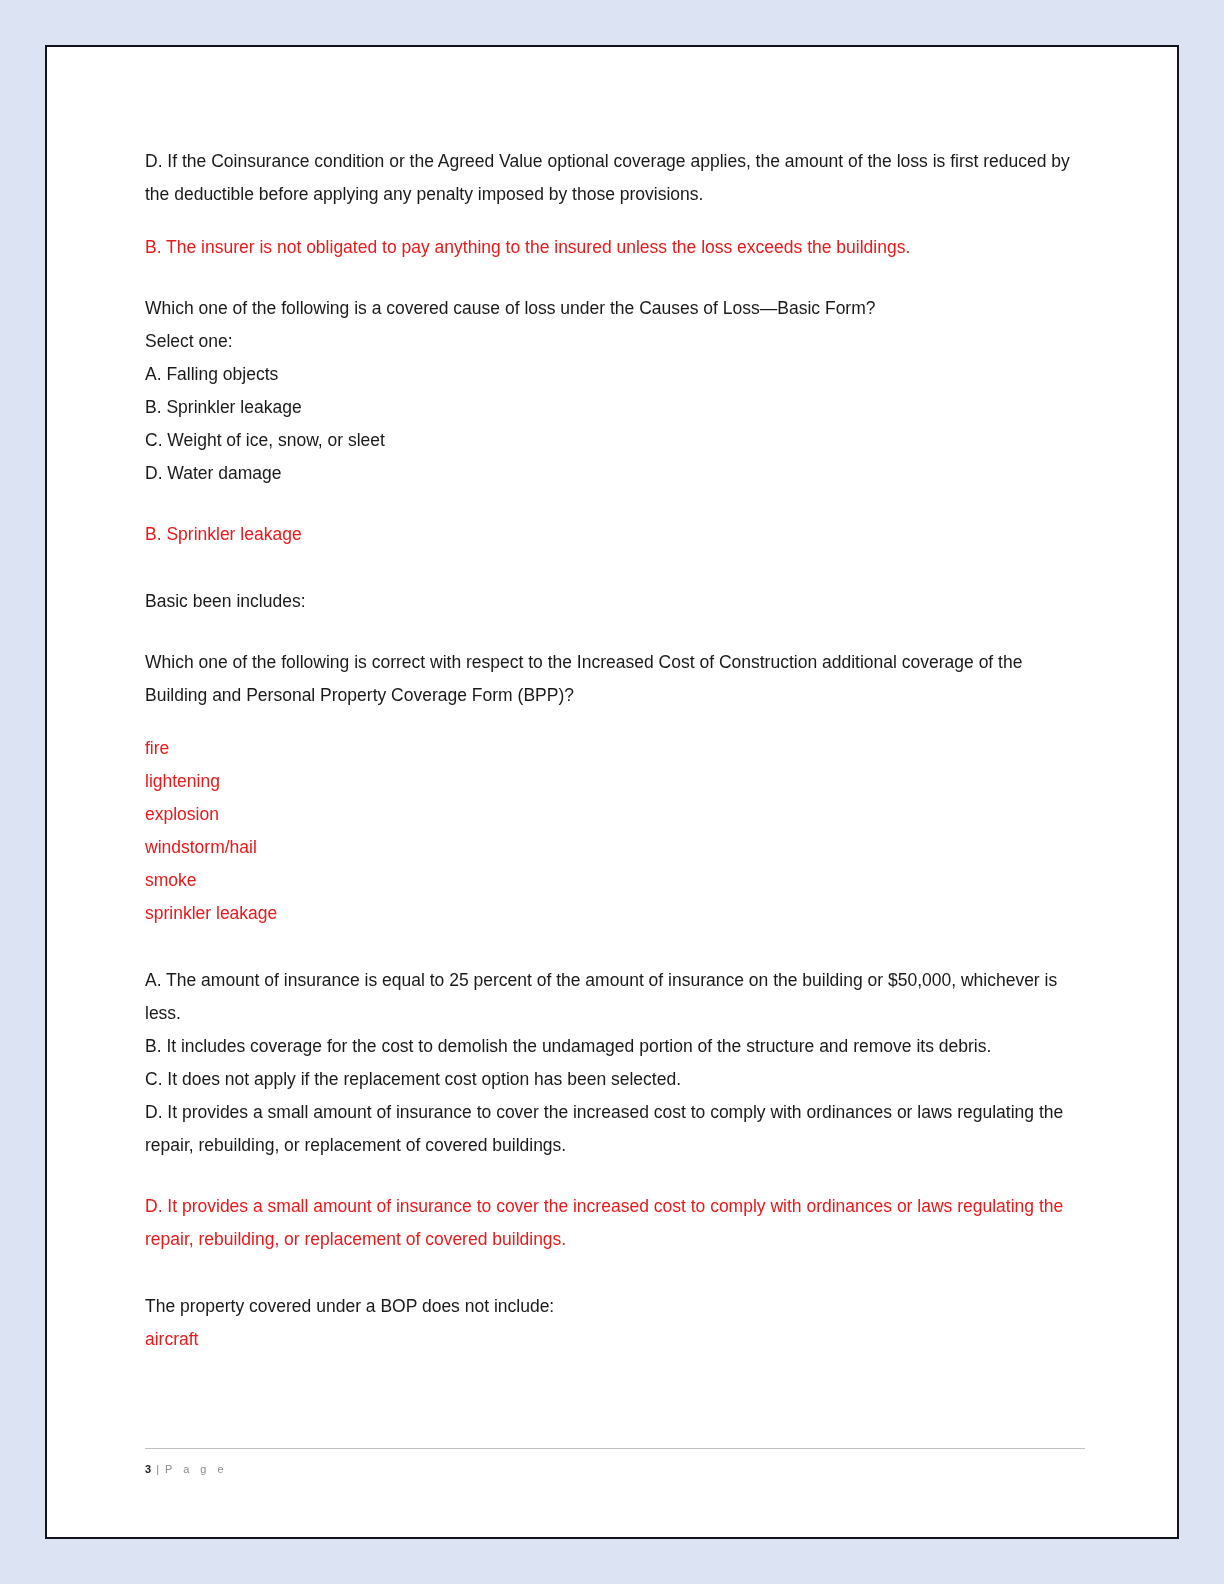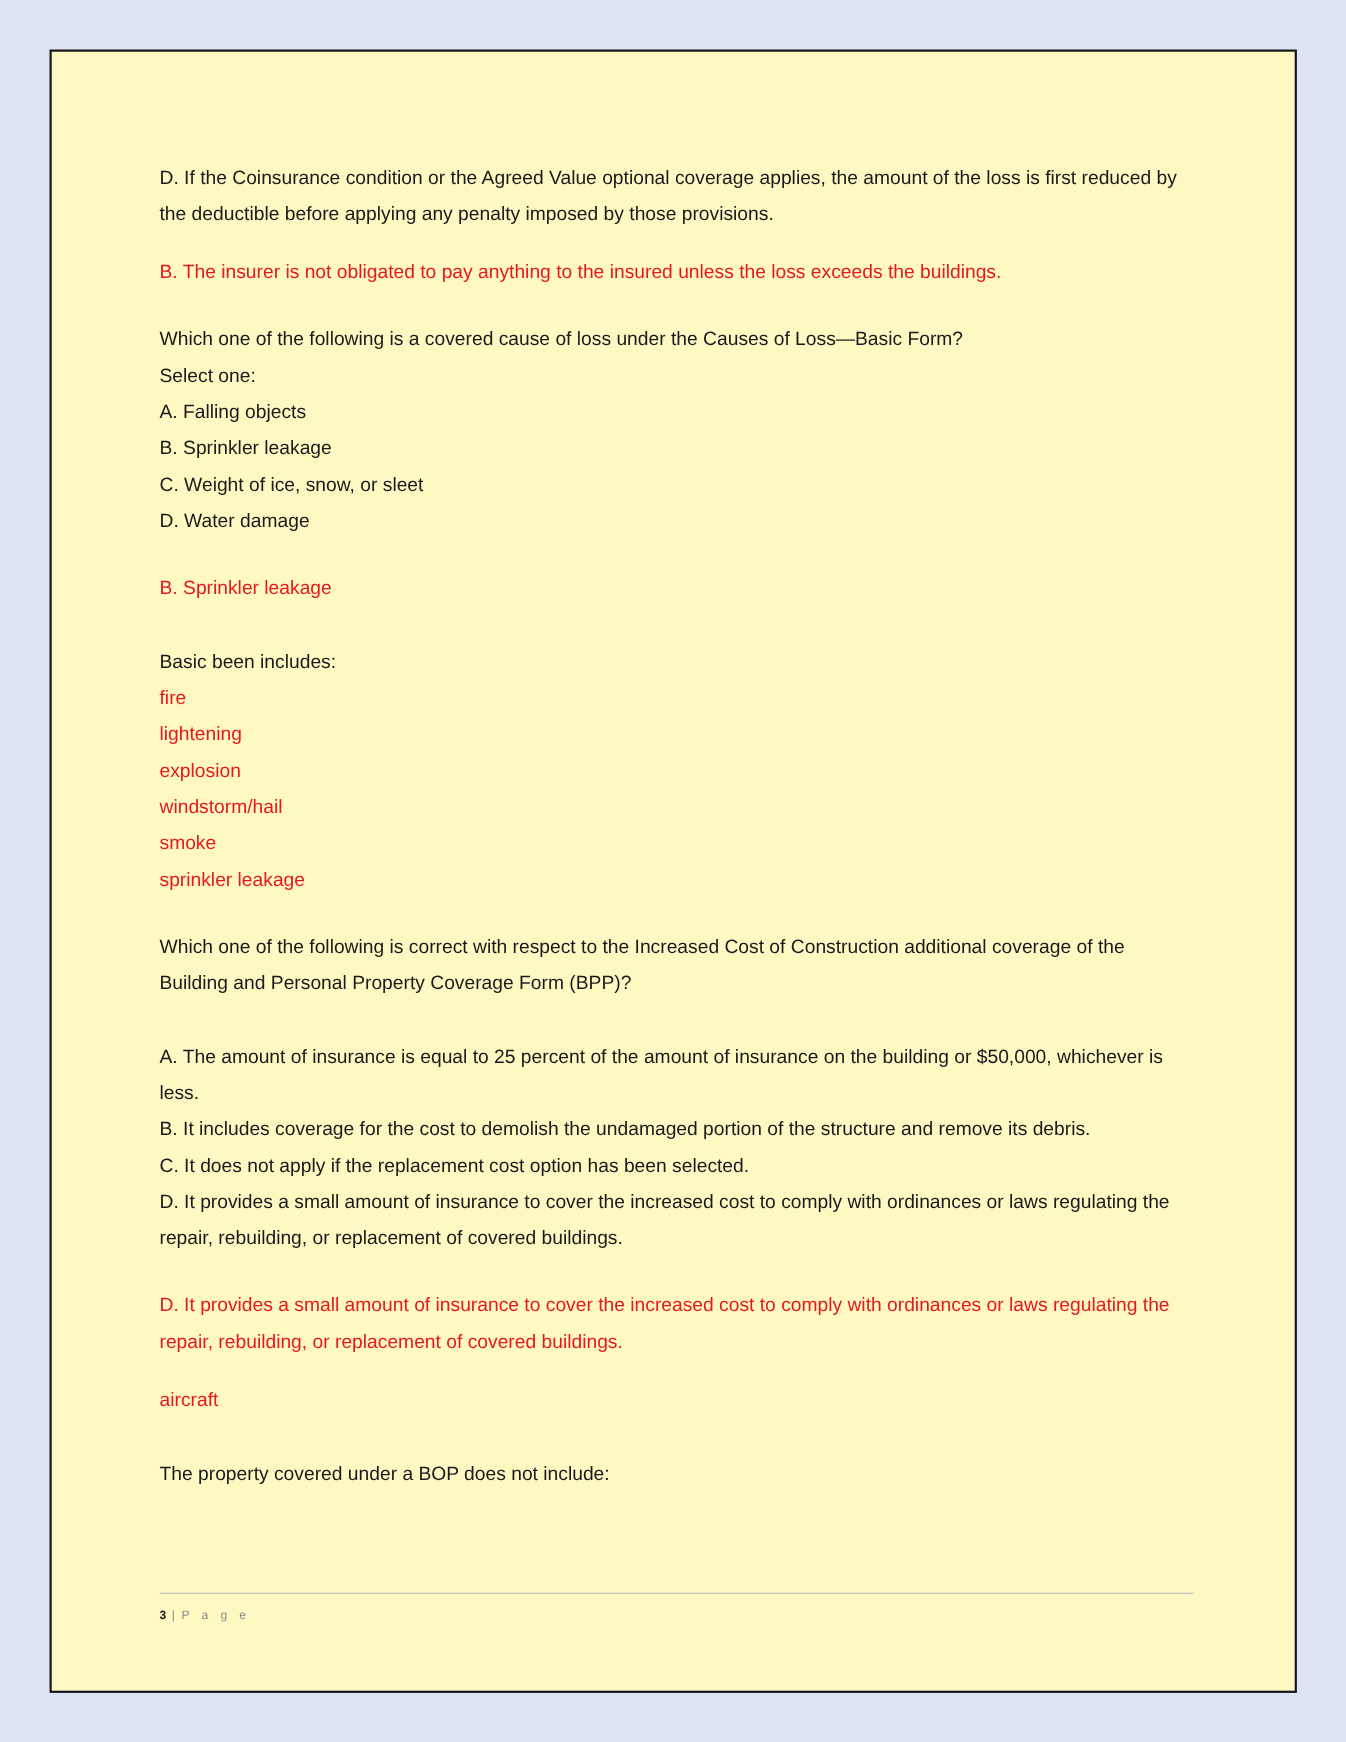--- a/index.html
+++ b/index.html
@@ -9,21 +9,21 @@
     background: #dce3f2;
     font-family: "Liberation Sans", sans-serif;
   }
   .page-frame {
     position: absolute;
     left: 45px;
     top: 45px;
     width: 1134px;
     height: 1494px;
     border: 2px solid #14141f;
-    background: #fef9c3;
+    background: #ffffff;
     overflow: hidden;
   }
   .content {
     position: absolute;
     left: 98px;
     top: 98px;
     width: 940px;
   }
   .para {
     font-size: 17.5px;
@@ -79,39 +79,39 @@
 Select one:
 A. Falling objects
 B. Sprinkler leakage
 C. Weight of ice, snow, or sleet
 D. Water damage</p>
 
     <p class="para red gap-small">B. Sprinkler leakage</p>
 
     <p class="para gap-large tight">Basic been includes:</p>
 
+    <p class="para gap-small">Which one of the following is correct with respect to the Increased Cost of Construction additional coverage of the Building and Personal Property Coverage Form (BPP)?</p>
+
     <p class="para red no-top">fire
 lightening
 explosion
 windstorm/hail
 smoke
 sprinkler leakage</p>
-
-    <p class="para gap-small">Which one of the following is correct with respect to the Increased Cost of Construction additional coverage of the Building and Personal Property Coverage Form (BPP)?</p>
 
     <p class="para gap-large">A. The amount of insurance is equal to 25 percent of the amount of insurance on the building or $50,000, whichever is less.
 B. It includes coverage for the cost to demolish the undamaged portion of the structure and remove its debris.
 C. It does not apply if the replacement cost option has been selected.
 D. It provides a small amount of insurance to cover the increased cost to comply with ordinances or laws regulating the repair, rebuilding, or replacement of covered buildings.</p>
 
     <p class="para red gap-small">D. It provides a small amount of insurance to cover the increased cost to comply with ordinances or laws regulating the repair, rebuilding, or replacement of covered buildings.</p>
 
+    <p class="para gap-large tight">The property covered under a BOP does not include:</p>
+
     <p class="para red no-top">aircraft</p>
-
-    <p class="para gap-large tight">The property covered under a BOP does not include:</p>
 
   </div>
 
   <div class="footer">
     <div class="footer-rule"></div>
     <div class="footer-text">
       <span class="page-num">3</span><span class="sep">|</span><span class="page-label">P a g e</span>
     </div>
   </div>
 </div>

